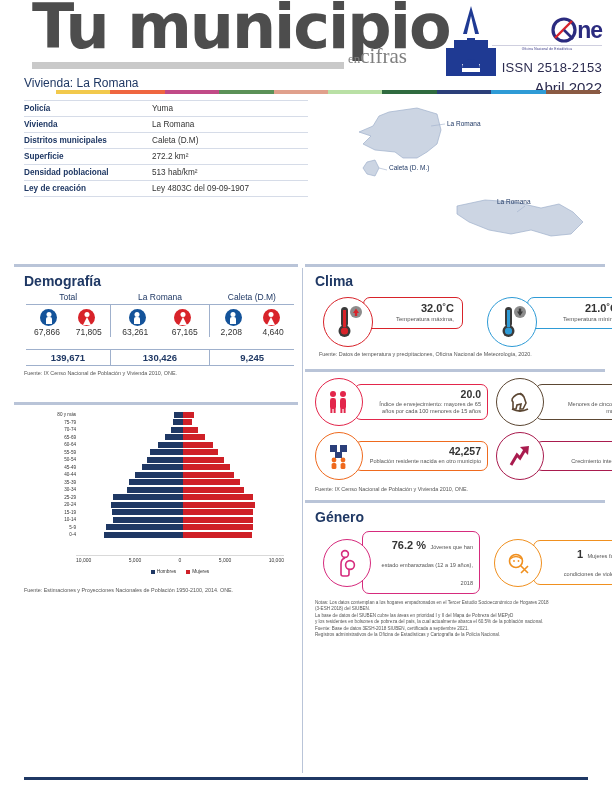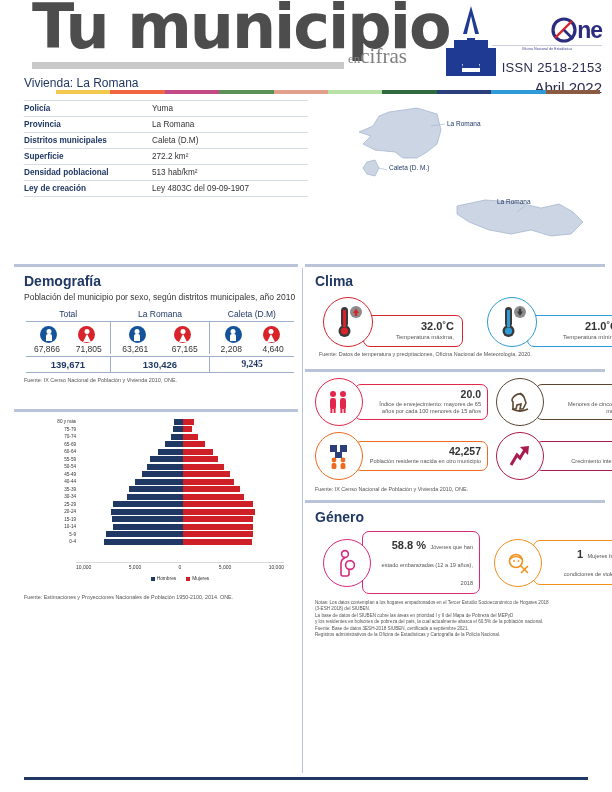--- a/index.html
+++ b/index.html
@@ -120,21 +120,21 @@
   .ticks{position:absolute;left:52px;top:146px;width:208px;display:flex;justify-content:space-between;}
   .ticks span{font-size:5px;color:#333;}
   .legend{position:absolute;left:52px;top:158px;width:208px;display:flex;justify-content:center;gap:10px;}
   .legend span{font-size:4.8px;color:#333;display:flex;align-items:center;gap:2px;}
   .sw{width:4px;height:4px;display:inline-block;}
   .sw.m{background:#1f3864;}
   .sw.f{background:#cf2027;}
 
   
   .clima-row{display:flex;margin:8px 0 0 18px;gap:24px;}
-  .thermo-card{position:relative;display:flex;align-items:flex-end;}
+  .thermo-card{position:relative;display:flex;align-items:flex-start;}
   .circ{width:48px;height:48px;border-radius:50%;background:#fff;border:1.4px solid #d8232a;
         display:flex;align-items:center;justify-content:center;position:relative;z-index:2;}
   .circ.cold{border-color:#2e9bd6;}
   .tcard{
     margin-left:-10px;border:1.4px solid #d8232a;border-radius:7px;background:#fff;
     padding:4px 8px 5px 16px;min-width:74px;text-align:right;
   }
   .tcard.cold{border-color:#2e9bd6;}
   .tval{font-size:11px;font-weight:bold;color:#333;}
   .tlab{font-size:6px;color:#555;line-height:8px;margin-top:1px;}
@@ -213,21 +213,21 @@
         <i style="background: rgb(138, 90, 67);"></i>
       </div>
   </div>
 
   <div class="info-table" id="info-table">
       <div class="info-row">
         <div class="info-k">Policía</div>
         <div class="info-v">Yuma</div>
       </div>
       <div class="info-row">
-        <div class="info-k">Provincia</div>
+        <div class="info-k">Vivienda</div>
         <div class="info-v">La Romana</div>
       </div>
       <div class="info-row">
         <div class="info-k">Distritos municipales</div>
         <div class="info-v">Caleta (D.M)</div>
       </div>
       <div class="info-row">
         <div class="info-k">Superficie</div>
         <div class="info-v">272.2 km²</div>
       </div>
@@ -254,21 +254,20 @@
     <span class="map-label" style="left:44px;top:64px;">Caleta (D. M.)</span>
     <span class="map-label" style="left:152px;top:98px;">La Romana</span>
   </div>
 
   <div class="vdivide"></div>
 
   <div class="col-left">
 
     <div class="sec-rule"></div>
     <div class="sec-title">Demografía</div>
-    <div class="sec-sub">Población del municipio por sexo, según distritos municipales, año 2010</div>
 
     <div class="demo">
       <div class="demo-head">
         <div>Total</div>
         <div class="hl">La Romana</div>
         <div>Caleta (D.M)</div>
       </div>
       <div class="demo-body" id="demo-body">
           <div class="demo-grp">
             <div class="icons">
@@ -312,24 +311,24 @@
                 <i class="head"></i>
                 <i class="body"></i>
               </span>
             </div>
             <div class="nums">
               <span>2,208</span>
               <span>4,640</span>
             </div>
           </div>
         </div>
-      <div style="display:flex;" id="demo-tot">
+      <div style="display:flex;margin-top:10px;" id="demo-tot">
           <div class="tot" style="flex: 1 1 0%; border-right: 1px solid rgb(159, 176, 204);">139,671</div>
           <div class="tot" style="flex: 1.18 1 0%; border-right: 1px solid rgb(159, 176, 204);">130,426</div>
-          <div class="tot" style="flex: 1 1 0%; font-family: Liberation Serif, serif;">9,245</div>
+          <div class="tot" style="flex: 1 1 0%;">9,245</div>
         </div>
     </div>
     <div class="fuente">Fuente: IX Censo Nacional de Población y Vivienda 2010, ONE.</div>
 
     <div class="pyr-wrap">
       <div class="sec-rule" style="margin-top:26px;"></div>
       <div class="pyr">
         <div class="pyr-rows" id="pyr-rows">
             <div class="pyr-row">
               <div class="pyr-lab">80 y más</div>
@@ -593,21 +592,21 @@
       <div class="gen-card ind">
         <div class="ind-circ" style="border-color:#d62b7d;z-index:3">
           <svg width="26" height="28" viewBox="0 0 26 28">
             <circle cx="11" cy="5" r="3.4" fill="none" stroke="#d62b7d" stroke-width="1.6"></circle>
             <path d="M11 9 q-4 1 -4 6 l0 10 q0 2 2 2 l4 0 q2 0 2-2 l0-4" fill="none" stroke="#d62b7d" stroke-width="1.6"></path>
             <circle cx="16" cy="16" r="4.4" fill="none" stroke="#d62b7d" stroke-width="1.6"></circle>
           </svg>
         </div>
         <div class="ind-card" style="border-color:#d62b7d;width:96px;margin-left:-9px">
           <div>
-            <span class="gen-val">58.8 %</span>
+            <span class="gen-val">76.2 %</span>
             <span class="ind-lab" style="display:inline">Jóvenes que han estado embarazadas (12 a 19 años), 2018</span>
           </div>
         </div>
       </div>
       <div class="gen-card ind">
         <div class="ind-circ" style="border-color:#f0901f;z-index:3">
           <svg width="26" height="26" viewBox="0 0 26 26">
             <circle cx="11" cy="11" r="6.5" fill="none" stroke="#f0901f" stroke-width="1.6"></circle>
             <path d="M5 9 q6-5 12 0" fill="none" stroke="#f0901f" stroke-width="1.6"></path>
             <circle cx="9" cy="11" r="0.9" fill="#f0901f"></circle>

